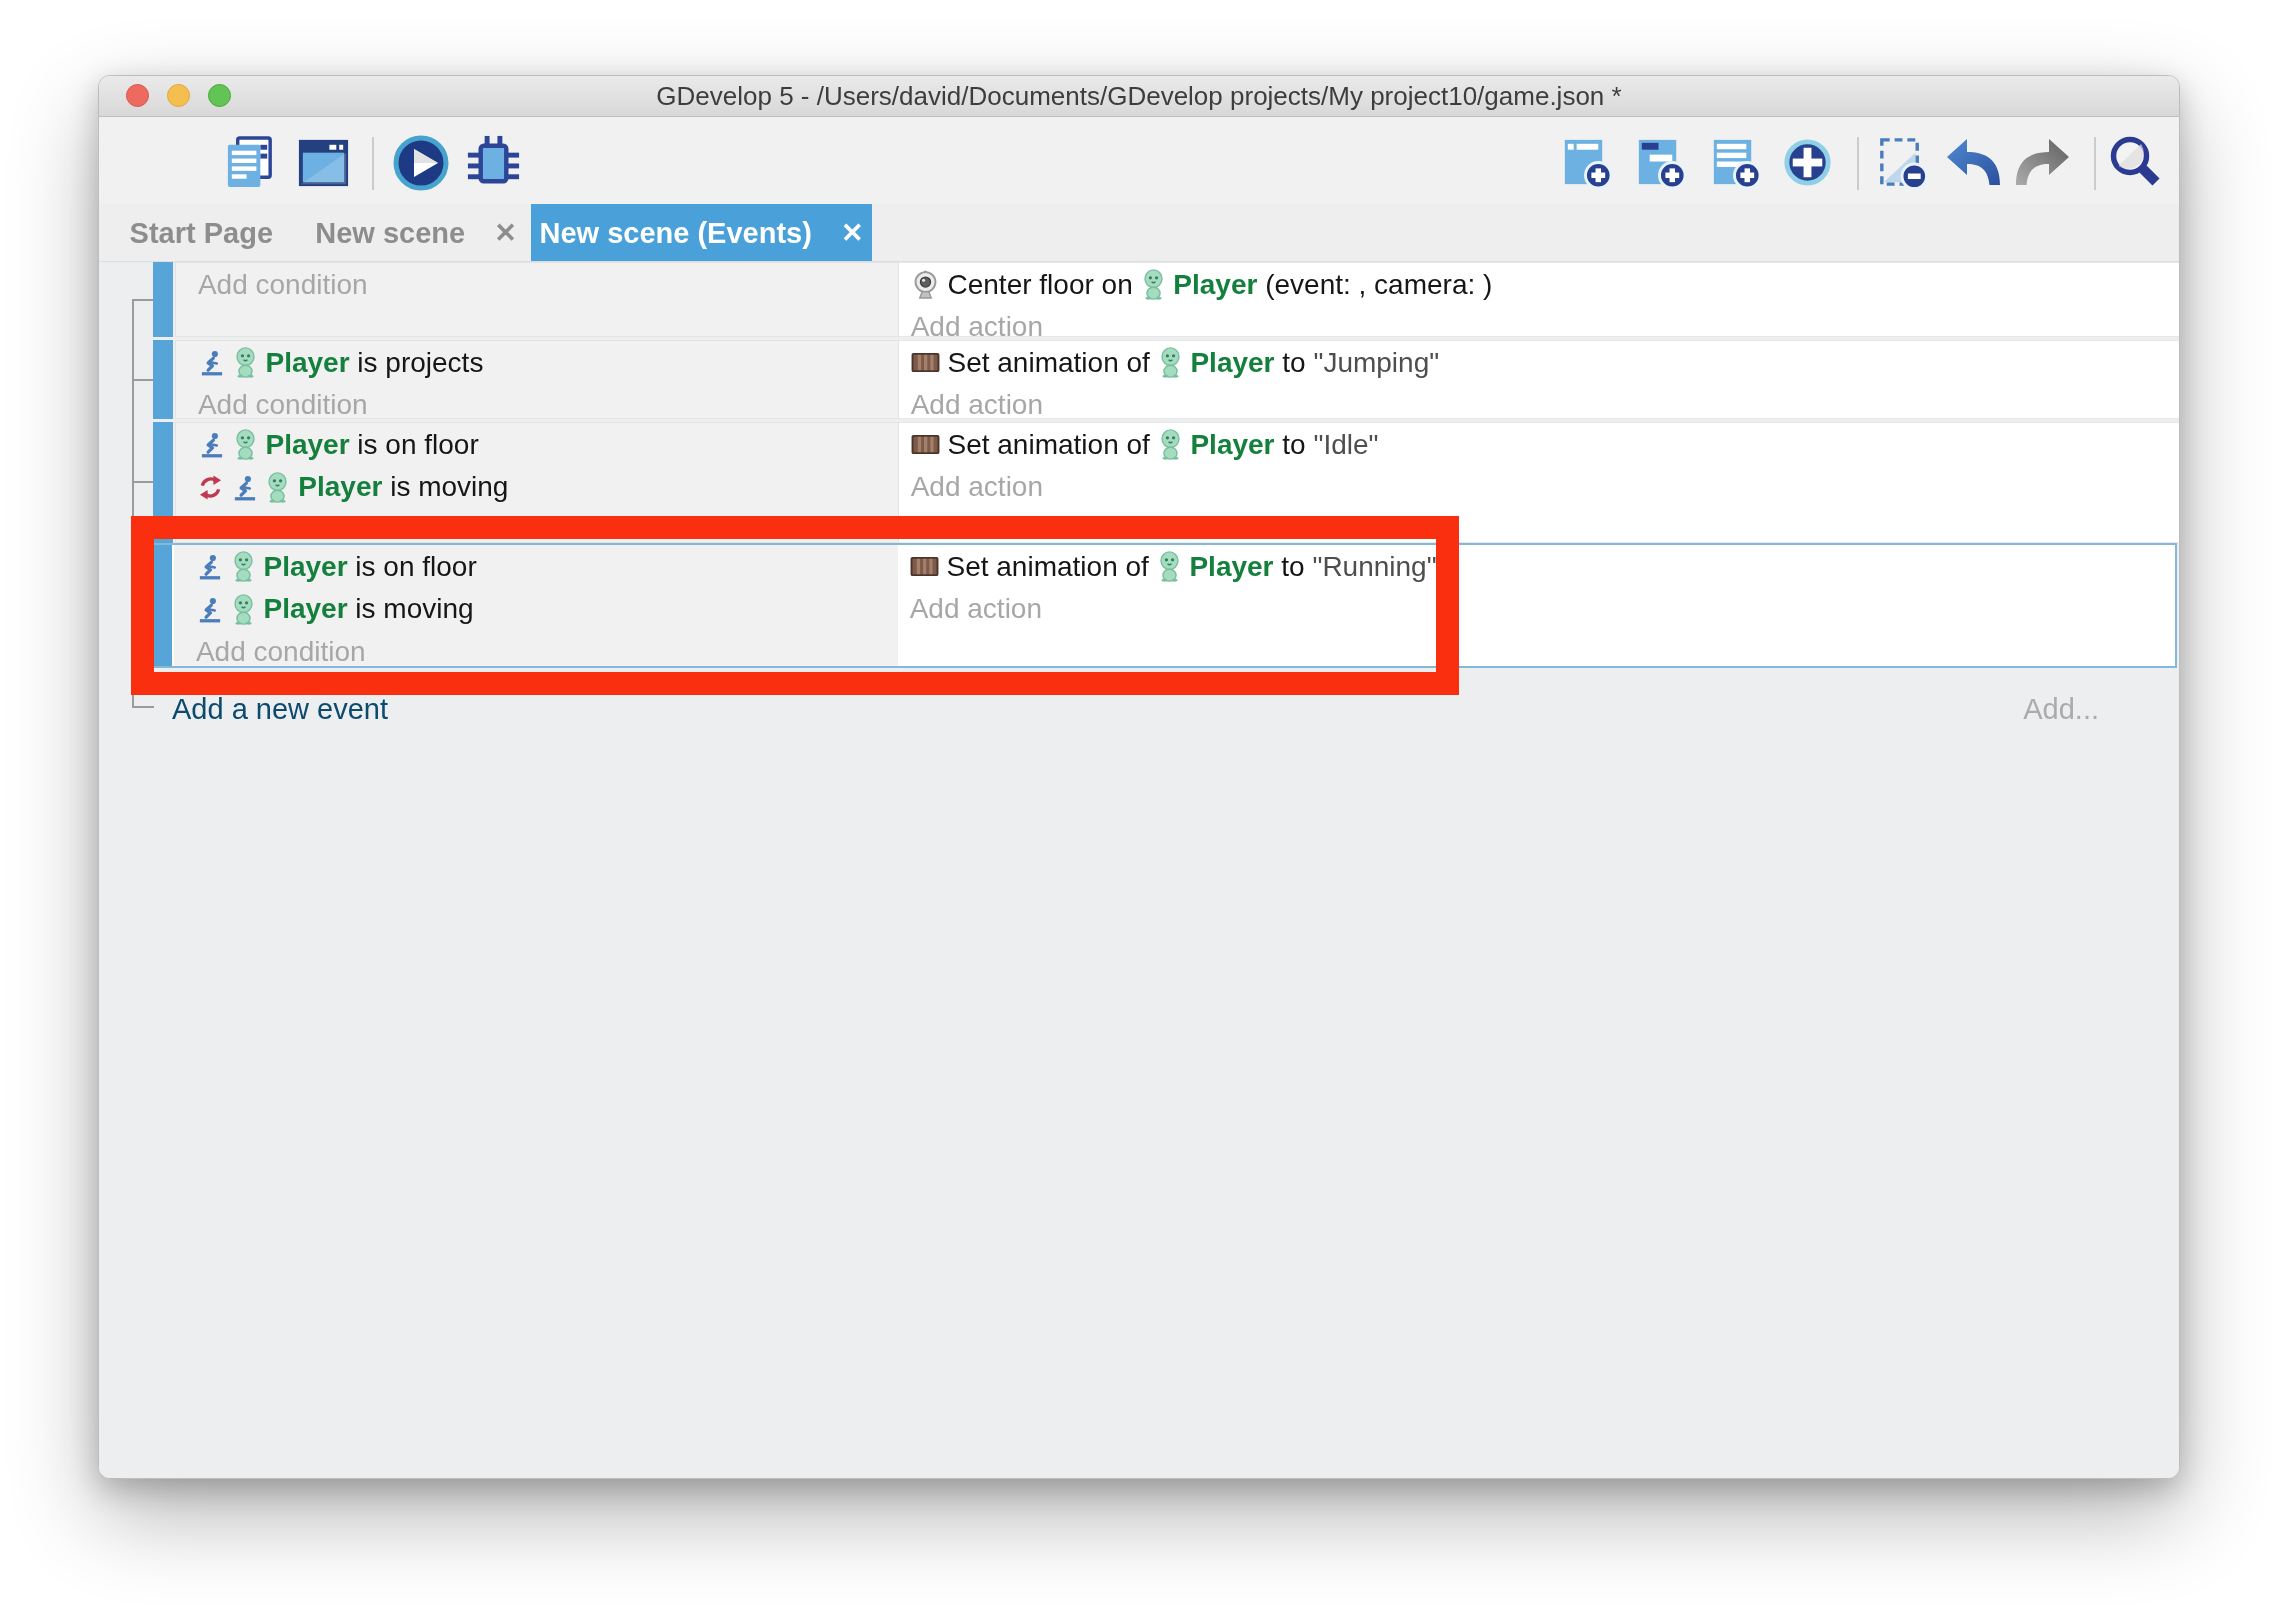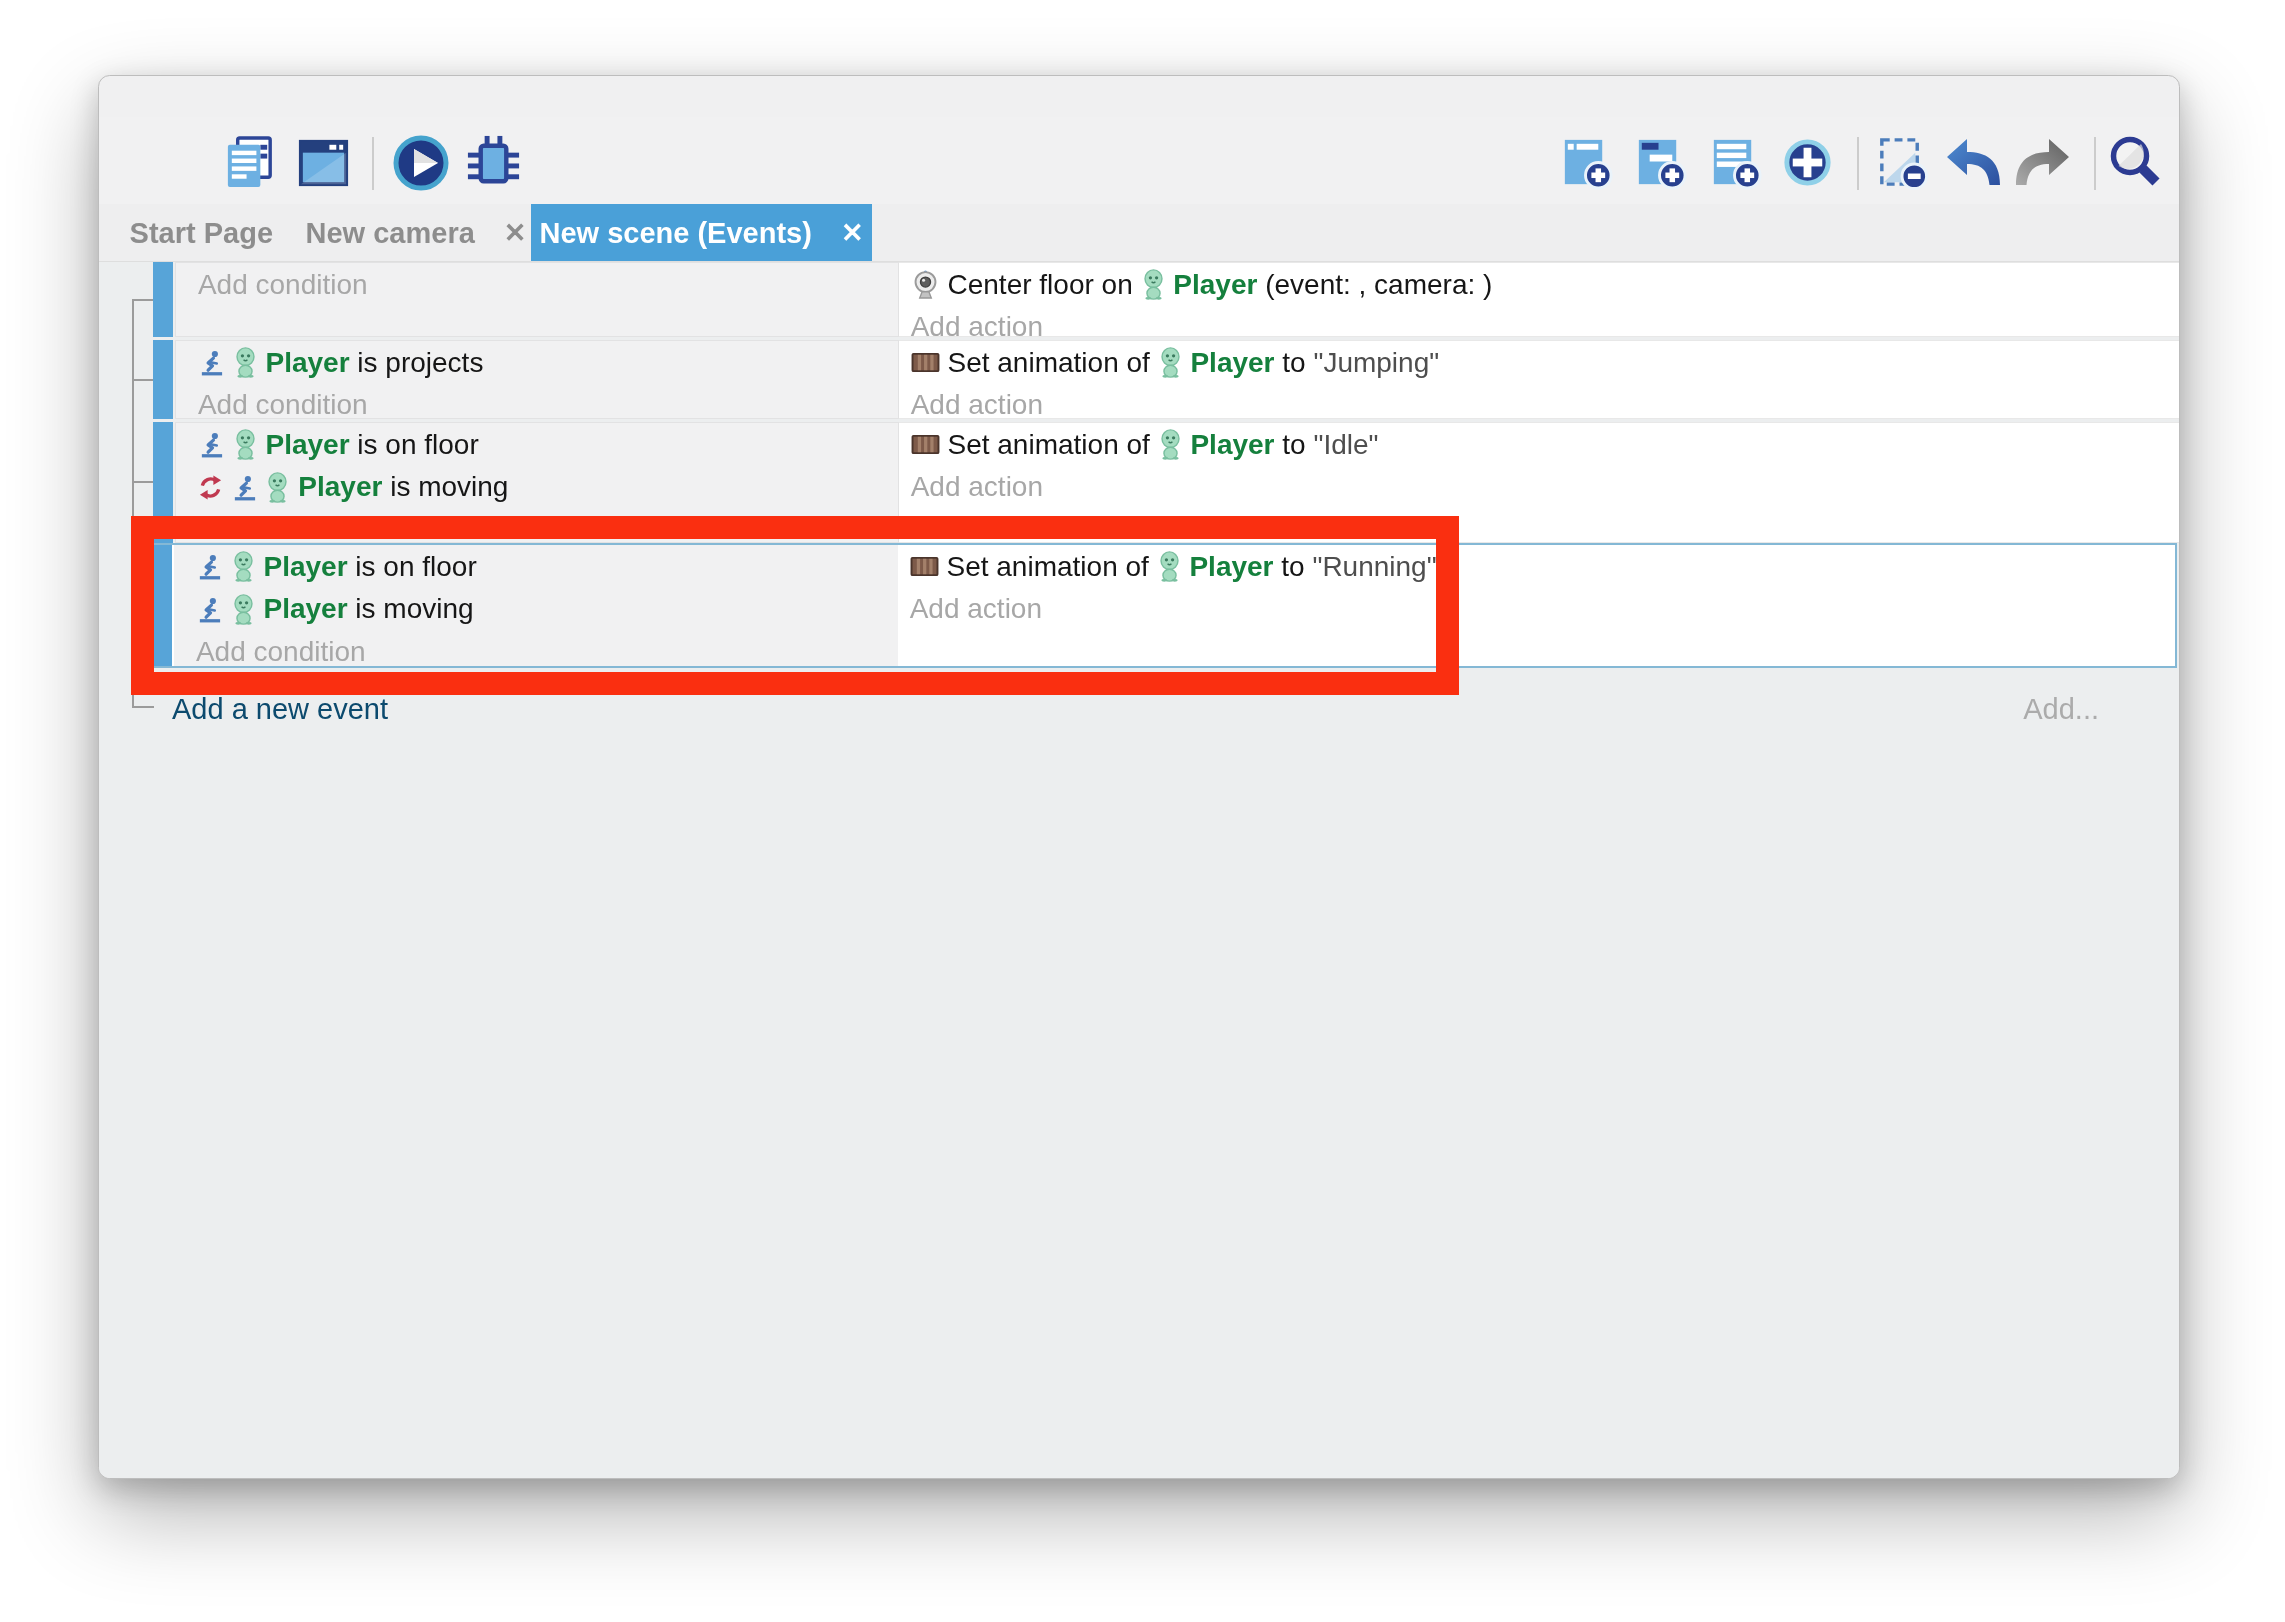--- a/index.html
+++ b/index.html
@@ -110,20 +110,26 @@
   <symbol id="sym-anim" viewBox="0 0 30 26">
     <rect x="1.5" y="4" width="27" height="18" rx="1" fill="#7d5a49" stroke="#4a342b" stroke-width="2"></rect>
     <rect x="7" y="5" width="3.4" height="16" fill="#a3806a"></rect>
     <rect x="13.5" y="5" width="3.4" height="16" fill="#a3806a"></rect>
     <rect x="20" y="5" width="3.4" height="16" fill="#a3806a"></rect>
   </symbol>
 </svg>
 
 <div class="window">
 
+  <div class="titlebar">
+    <div class="tl tl-close"></div>
+    <div class="tl tl-min"></div>
+    <div class="tl tl-max"></div>
+    <div class="wtitle">GDevelop 5 - /Users/david/Documents/GDevelop projects/My project10/game.json *</div>
+  </div>
 
   <div class="toolbar">
     <div class="tbtn" style="left:120px">
       <span class="ic">
         <svg width="59" height="59" viewBox="0 0 60 60">
           <rect x="17" y="5" width="33" height="40" rx="2" fill="#ffffff" stroke="#2c4597" stroke-width="3.5"></rect>
           <rect x="40" y="12" width="7" height="5" fill="#2c4597"></rect>
           <rect x="40" y="21" width="7" height="5" fill="#2c4597"></rect>
           <rect x="7" y="12" width="33" height="43" rx="2" fill="#6db0e2"></rect>
           <rect x="11" y="18" width="25" height="4.5" fill="#ffffff"></rect>
@@ -252,21 +258,21 @@
         </svg>
       </span>
     </div>
   </div>
 
   <div class="tabbar">
     <div class="tab" style="left:9.8px;width:185px">
       <span>Start Page</span>
     </div>
     <div class="tab" style="left:205px;width:224px">
-      <span>New camera</span>
+      <span>New scene</span>
       <span class="tabx">✕</span>
     </div>
     <div class="tab active" style="left:432px;width:341px">
       <span>New scene (Events)</span>
       <span class="tabx">✕</span>
     </div>
   </div>
 
   <div class="events">
     <div class="tree-v"></div>

